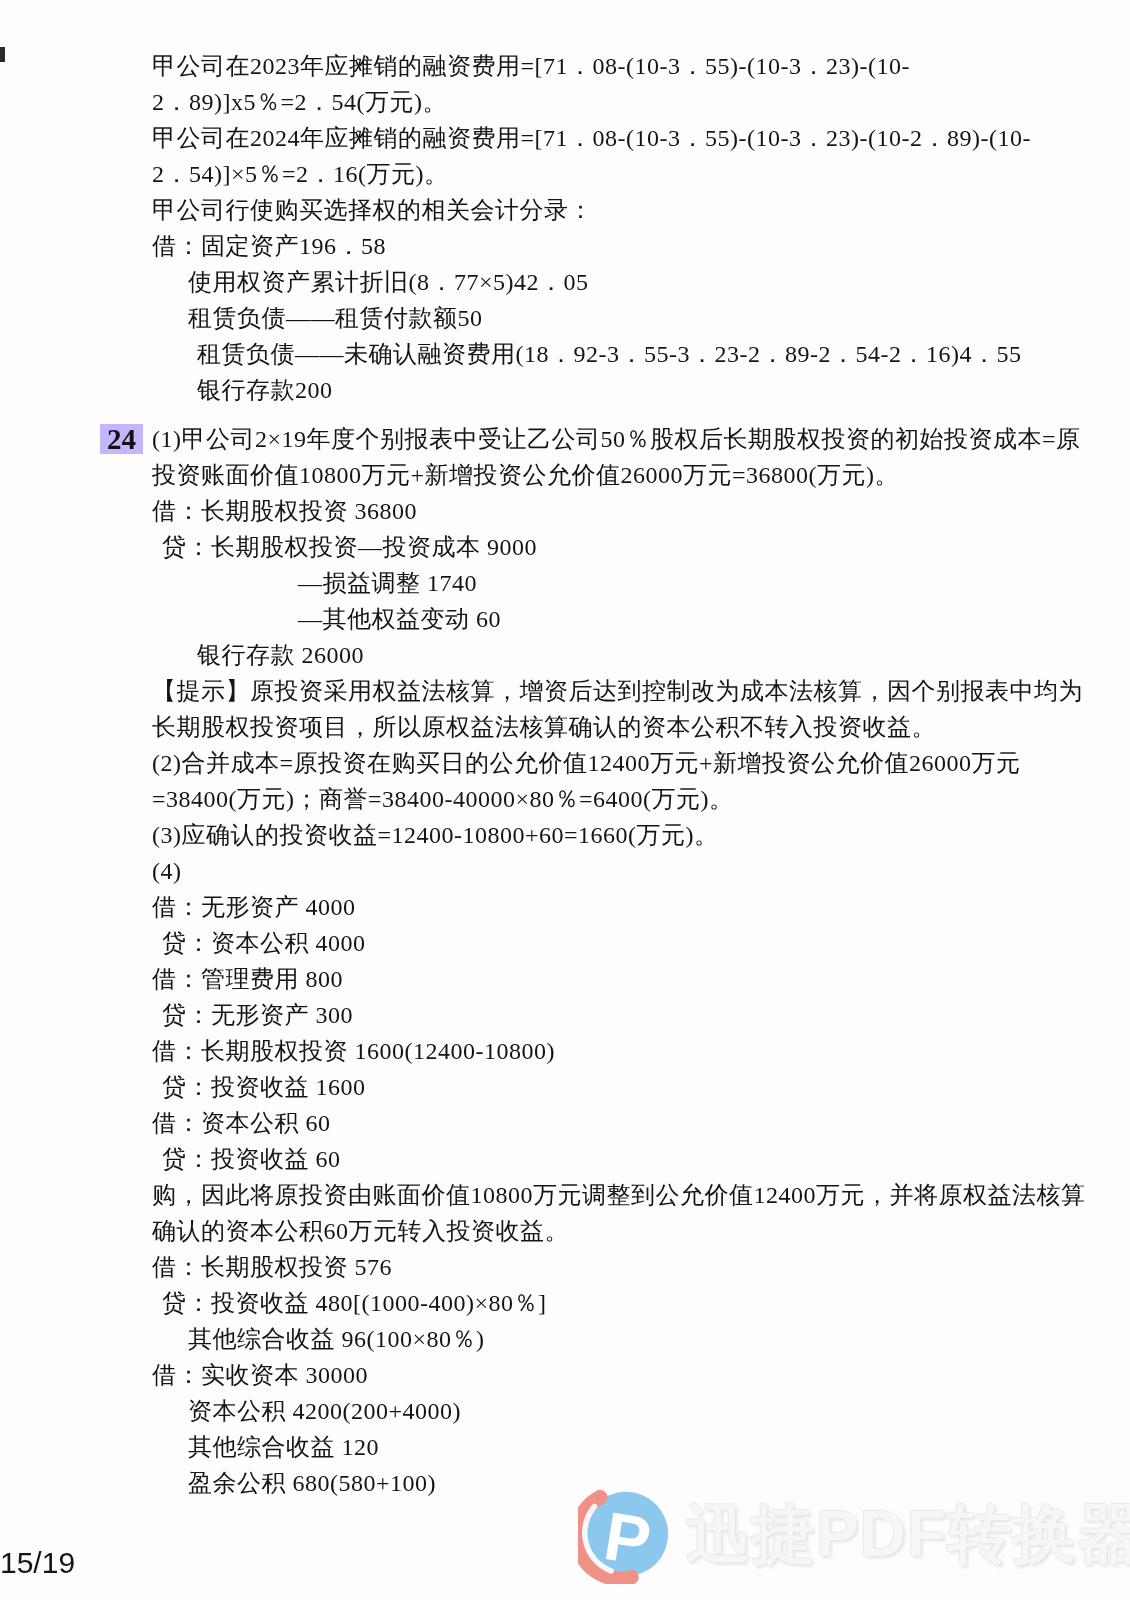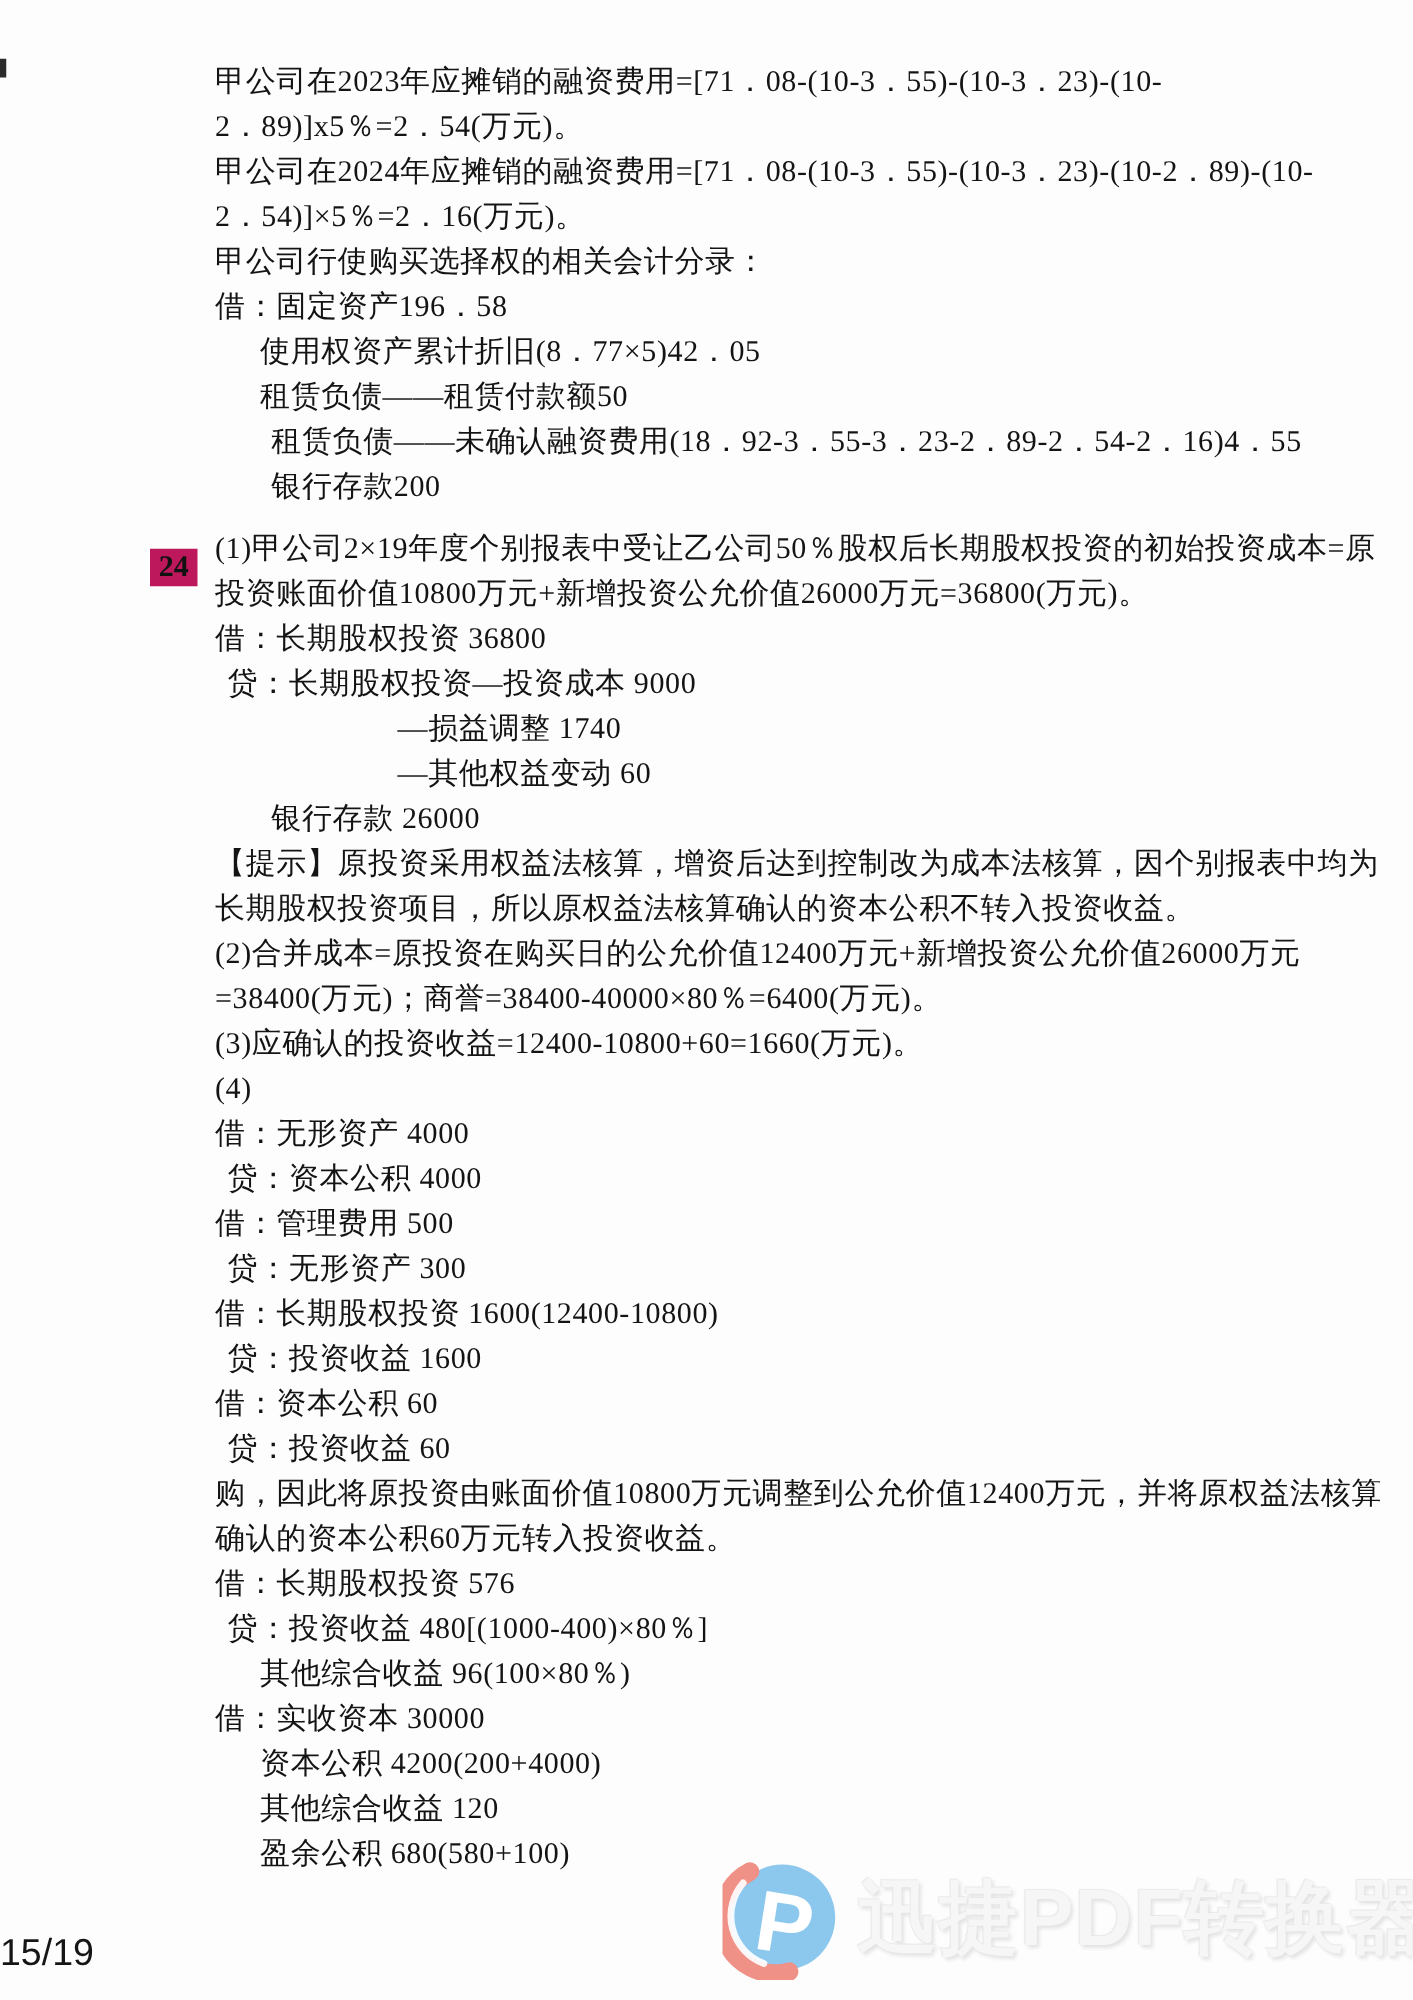--- a/index.html
+++ b/index.html
@@ -7,21 +7,21 @@
     position: relative;
     width: 1130px;
     height: 1600px;
     background: #fdfdfd;
     overflow: hidden;
     font-family: "Liberation Serif", "DejaVu Serif", serif;
     color: #141414;
   }
   .doc {
     position: absolute;
-    left: 172px;
+    left: 152px;
     top: 48px;
     width: 900px;
   }
   .line {
     margin: 0;
     font-size: 24px;
     line-height: 36px;
     white-space: nowrap;
     letter-spacing: 0.5px;
   }
@@ -31,27 +31,26 @@
   .lvl3 { padding-left: 45px; }   
   .lvl4 { padding-left: 146px; }  
   .q24 {
     position: relative;
     margin-top: 13px;
   }
   .q-badge {
     position: absolute;
     left: -52px;
     top: 3px;
-    background: #be185d;
+    background: #c4b5fd;
     font-weight: bold;
-    font-size: 24px;
+    font-size: 29px;
     line-height: 30px;
     padding: 0 7px;
     color: #111;
-    margin-top: 15px;
   }
   .page-number {
     position: absolute;
     top: 1546px;
     left: 0;
     right: 0;
     font-family: "Liberation Sans", sans-serif;
     font-size: 30px;
     color: #151515;
     z-index: 3;
@@ -117,21 +116,21 @@
           <p class="line lvl4">—其他权益变动 60</p>
           <p class="line lvl3">银行存款 26000</p>
           <p class="line lvl0">【提示】原投资采用权益法核算，增资后达到控制改为成本法核算，因个别报表中均为</p>
           <p class="line lvl0">长期股权投资项目，所以原权益法核算确认的资本公积不转入投资收益。</p>
           <p class="line lvl0">(2)合并成本=原投资在购买日的公允价值12400万元+新增投资公允价值26000万元</p>
           <p class="line lvl0">=38400(万元)；商誉=38400-40000×80％=6400(万元)。</p>
           <p class="line lvl0">(3)应确认的投资收益=12400-10800+60=1660(万元)。</p>
           <p class="line lvl0">(4)</p>
           <p class="line lvl0">借：无形资产 4000</p>
           <p class="line lvl1">贷：资本公积 4000</p>
-          <p class="line lvl0">借：管理费用 500</p>
+          <p class="line lvl0">借：管理费用 800</p>
           <p class="line lvl1">贷：无形资产 300</p>
           <p class="line lvl0">借：长期股权投资 1600(12400-10800)</p>
           <p class="line lvl1">贷：投资收益 1600</p>
           <p class="line lvl0">借：资本公积 60</p>
           <p class="line lvl1">贷：投资收益 60</p>
           <p class="line lvl0">购，因此将原投资由账面价值10800万元调整到公允价值12400万元，并将原权益法核算</p>
           <p class="line lvl0">确认的资本公积60万元转入投资收益。</p>
           <p class="line lvl0">借：长期股权投资 576</p>
           <p class="line lvl1">贷：投资收益 480[(1000-400)×80％]</p>
           <p class="line lvl2">其他综合收益 96(100×80％)</p>

